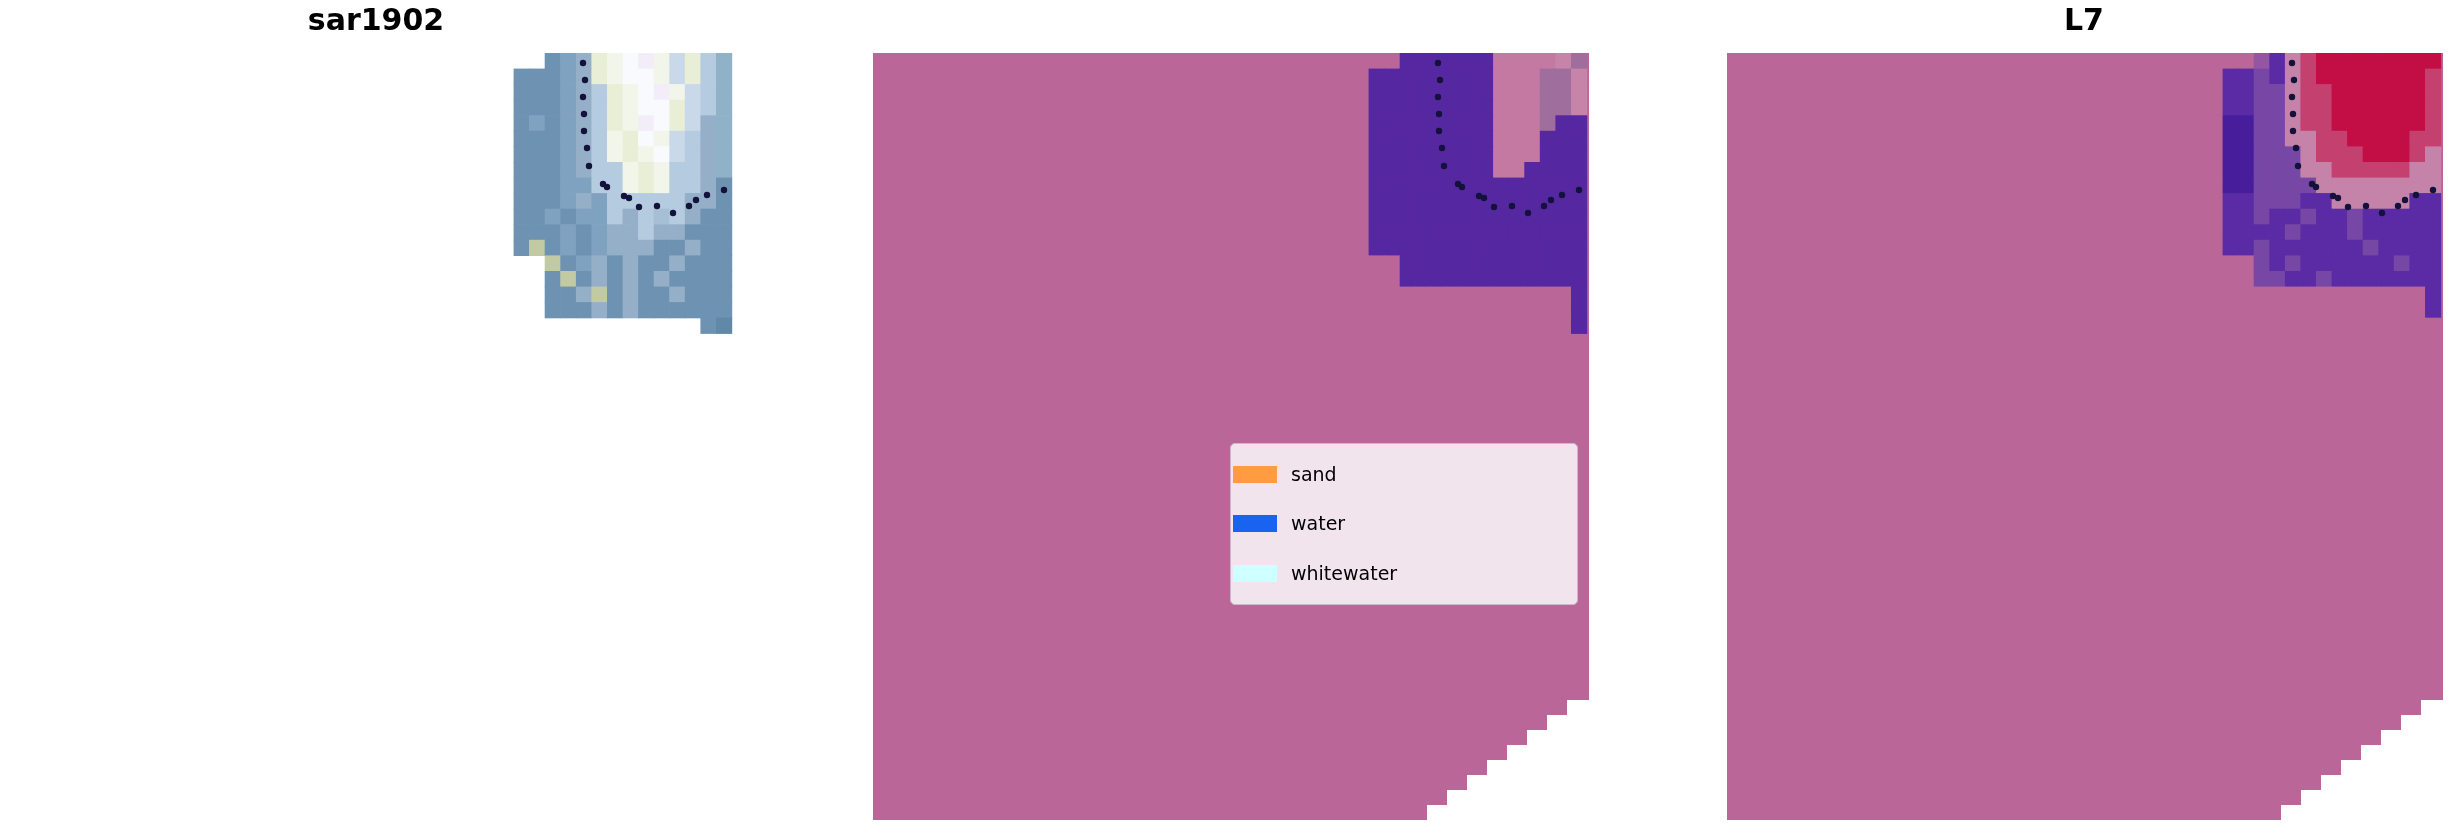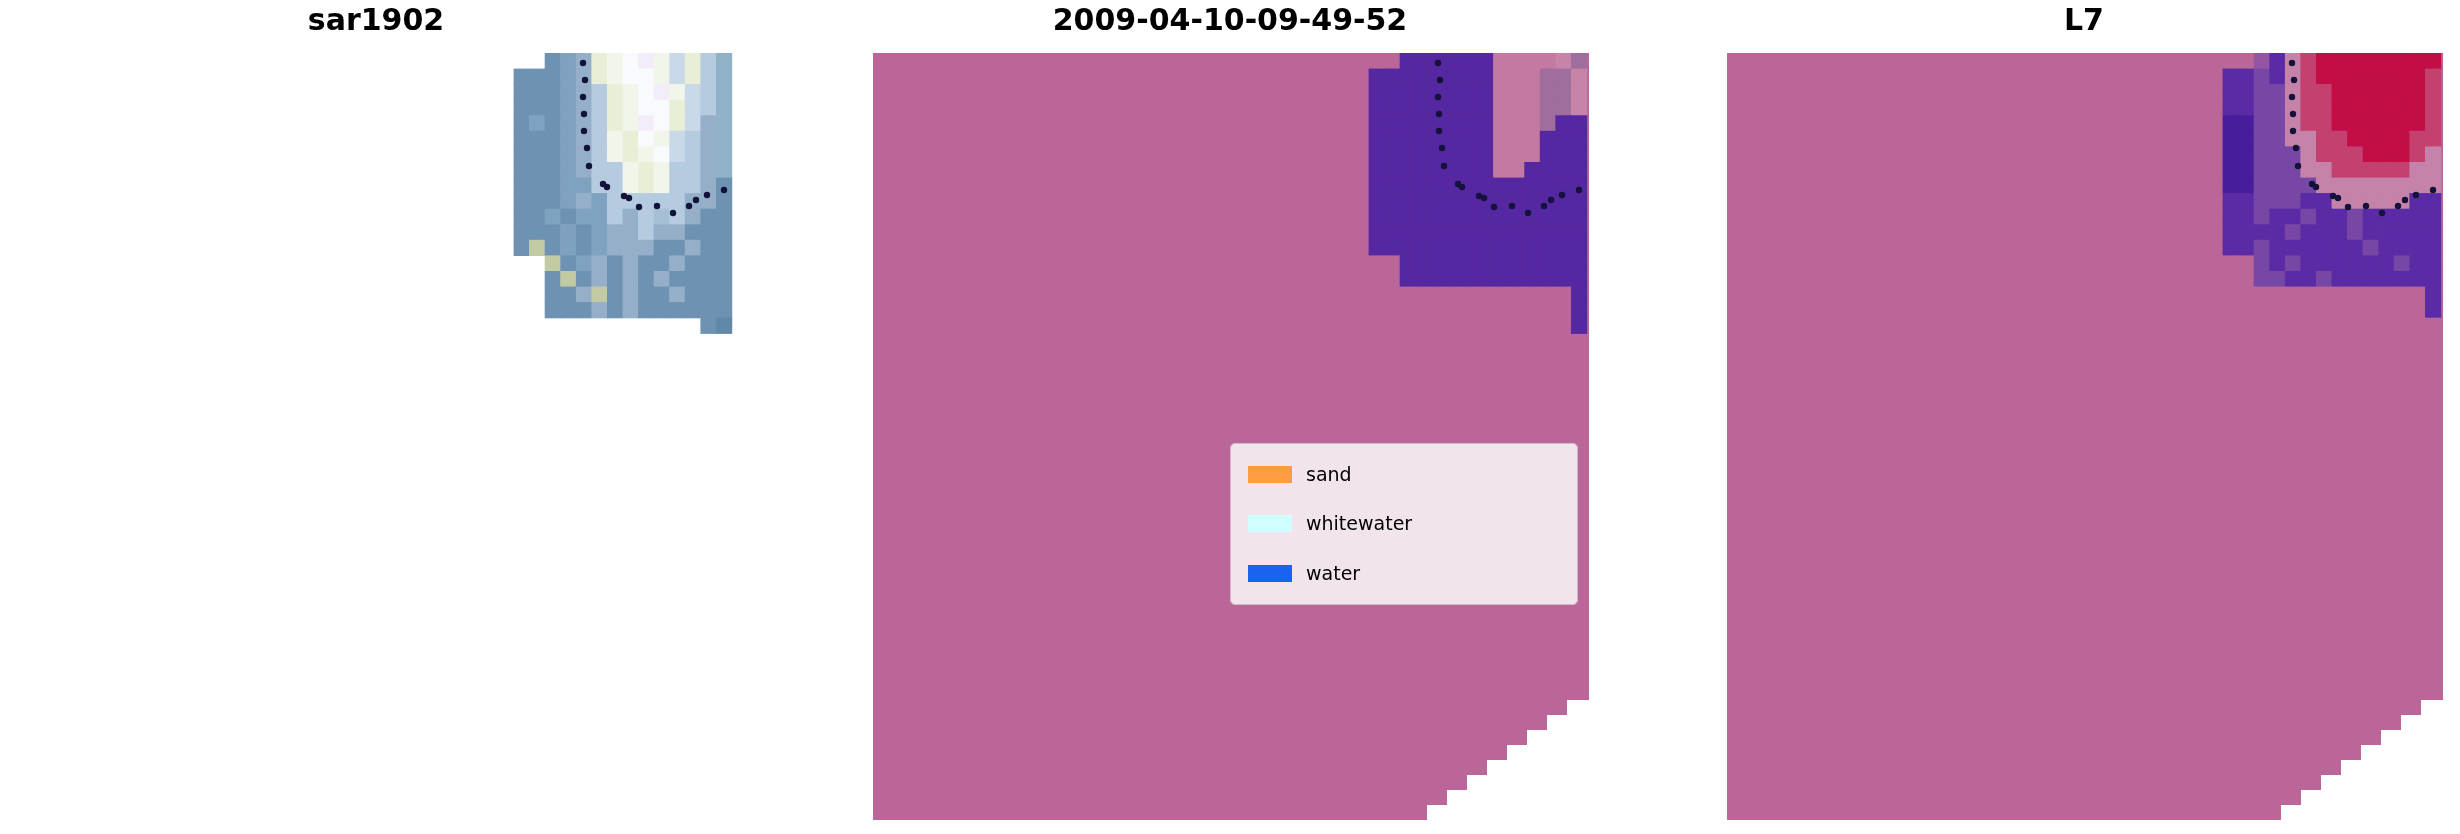--- a/index.html
+++ b/index.html
@@ -20,36 +20,35 @@
     font-size:30px;font-weight:bold;color:#000000;
     transform:translateX(-50%);white-space:nowrap;
   }
   #title-0{left:376px;}
   #title-1{left:1230px;}
   #title-2{left:2084px;}
   .legend{
     position:absolute;left:357px;top:390px;
     width:348px;height:162px;box-sizing:border-box;
     border-radius:5px;
-    padding:6px 17px;
+    padding:6px 2px;
     display:flex;flex-direction:column;justify-content:space-around;
     z-index:5;
   }
   .legend-row{display:flex;align-items:center;gap:14px;height:29px;}
   .swatch{width:44px;height:17px;flex:none;box-sizing:border-box;}
   .swatch.line{height:0;border-top:2.6px solid #000;}
   .legend-label{font-size:19px;color:#000000;white-space:nowrap;line-height:1;}
 </style>
 </head>
 <body>
 
 <div class="figure">
 
   <div class="panel-title" id="title-0">sar1902</div>
-  <div class="panel-title" id="title-1">2009-04-10-09-49-52</div>
   <div class="panel-title" id="title-2">L7</div>
 
   <div class="panel" id="panel-0">
     <div class="panel-canvas"><svg width="716" height="767">
           <rect x="526.7" y="0.0" width="16.2" height="16.2" fill="#6E92B2"></rect>
           <rect x="542.3" y="0.0" width="16.2" height="16.2" fill="#7FA2C0"></rect>
           <rect x="557.9" y="0.0" width="16.2" height="16.2" fill="#95AFC8"></rect>
           <rect x="573.4" y="0.0" width="16.2" height="16.2" fill="#E9EFD6"></rect>
           <rect x="589.0" y="0.0" width="16.2" height="16.2" fill="#F2F6EA"></rect>
           <rect x="604.6" y="0.0" width="16.2" height="16.2" fill="#F8FAFD"></rect>
@@ -589,26 +588,26 @@
           <circle cx="678" cy="147" r="3.2" fill="#12123A"></circle>
           <circle cx="689" cy="142" r="3.2" fill="#12123A"></circle>
           <circle cx="706" cy="137" r="3.2" fill="#12123A"></circle>
         </svg></div>
     <div class="legend" style="background: rgb(242, 228, 237); border: 1.2px solid rgb(205, 185, 200);">
         <div class="legend-row">
           <span class="swatch" style="background: rgb(255, 156, 66);"></span>
           <span class="legend-label">sand</span>
         </div>
         <div class="legend-row">
+          <span class="swatch" style="background: rgb(26, 99, 241);"></span>
+          <span class="legend-label">water</span>
+        </div>
+        <div class="legend-row">
           <span class="swatch" style="background: rgb(207, 255, 255);"></span>
           <span class="legend-label">whitewater</span>
-        </div>
-        <div class="legend-row">
-          <span class="swatch" style="background: rgb(26, 99, 241);"></span>
-          <span class="legend-label">water</span>
         </div>
       </div>
   </div>
 
   <div class="panel" id="panel-2" style="background: rgb(187, 102, 152);">
     <div class="panel-canvas"><svg width="716" height="767">
           <rect x="480.0" y="0.0" width="16.2" height="16.2" fill="#BB6698"></rect>
           <rect x="495.6" y="0.0" width="16.2" height="16.2" fill="#BB6698"></rect>
           <rect x="511.1" y="0.0" width="16.2" height="16.2" fill="#BB6698"></rect>
           <rect x="526.7" y="0.0" width="16.2" height="16.2" fill="#9456A2"></rect>

